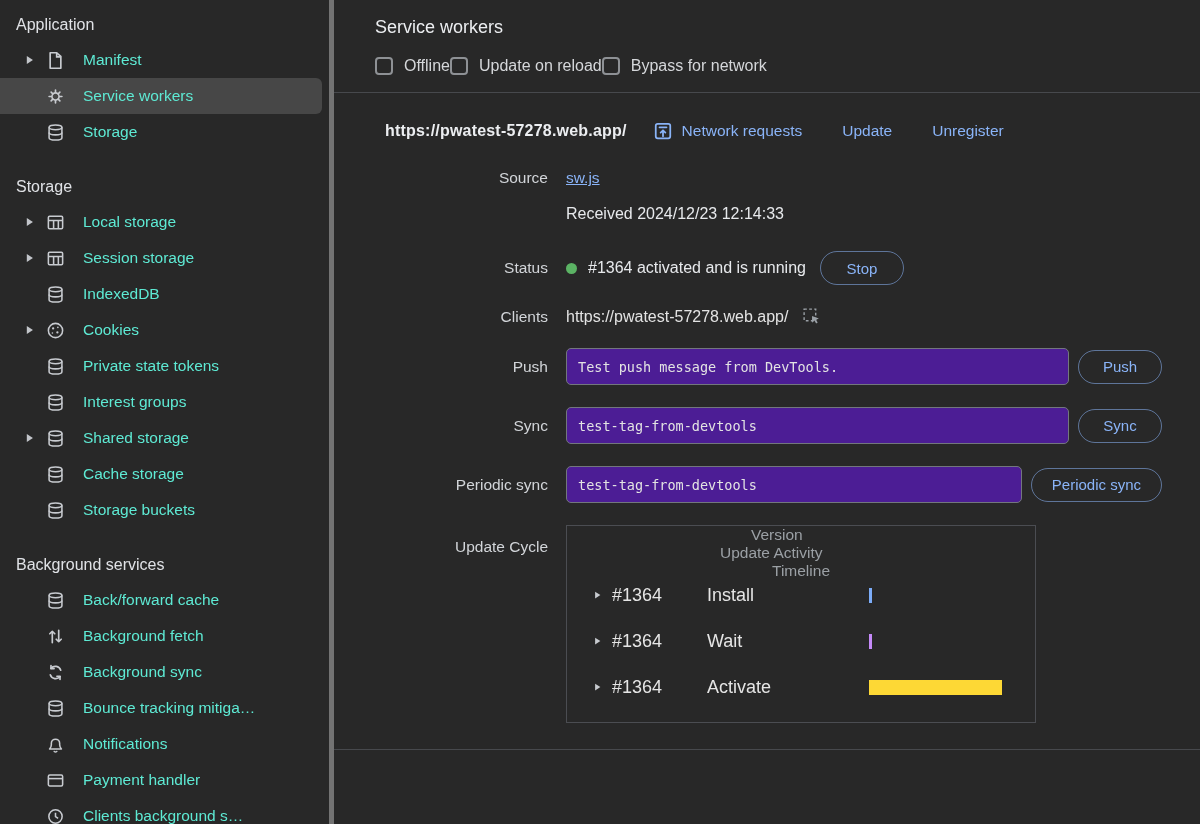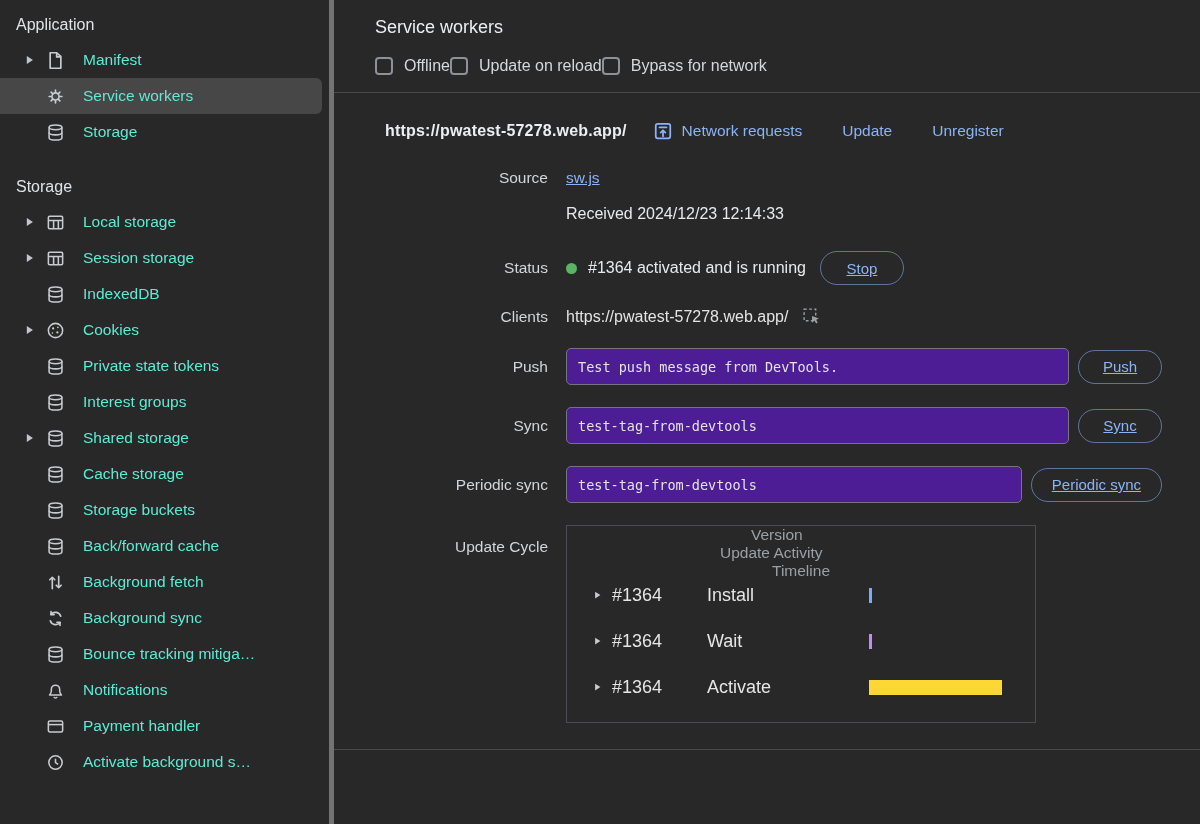--- a/index.html
+++ b/index.html
@@ -61,21 +61,20 @@
   .mb28 { margin-bottom: 28px; }
 
   .status-dot { width: 11px; height: 11px; border-radius: 50%; background: #5bb364; margin-right: 11px; flex: none; }
   .status-text { font-size: 16px; color: #e7e9ec; }
   .pill {
     height: 34px; min-width: 84px; padding: 0 20px;
     border: 1px solid rgba(138,180,248,.55); border-radius: 17px;
     background: transparent; color: #8ab4f8;
     font-size: 15px; font-family: "Liberation Sans", sans-serif; cursor: pointer;
     white-space: nowrap;
-    text-decoration: underline;
   }
   .pill.ml { margin-left: 14px; }
   .insp { width: 19px; height: 19px; margin-left: 14px; color: #9aa0a6; cursor: pointer; }
   .clients-url { font-size: 16px; color: #e3e3e3; }
 
   .io-row .value-col { width: 596px; gap: 9px; }
   .tinput {
     flex: 1; height: 37px; min-width: 0;
     border: 1px solid #73777d; border-radius: 5px;
     background: #4c1d95; color: #e3e3e3;
@@ -288,20 +287,21 @@
   <div class="tree-item">
     <svg class="tri">
         <use href="#i-tri"></use>
       </svg>
     <svg class="ic">
         <use href="#i-db"></use>
       </svg>
     <span class="lbl">Storage buckets</span>
   </div>
 
+  <div class="side-header gap">Background services</div>
 
   <div class="tree-item">
     <svg class="tri">
         <use href="#i-tri"></use>
       </svg>
     <svg class="ic">
         <use href="#i-db"></use>
       </svg>
     <span class="lbl">Back/forward cache</span>
   </div>
@@ -350,21 +350,21 @@
       </svg>
     <span class="lbl">Payment handler</span>
   </div>
   <div class="tree-item">
     <svg class="tri">
         <use href="#i-tri"></use>
       </svg>
     <svg class="ic">
         <use href="#i-clock"></use>
       </svg>
-    <span class="lbl">Activate background s…</span>
+    <span class="lbl">Clients background s…</span>
   </div>
 </div>
 
 <div class="main">
 
   <div class="main-title">Service workers</div>
 
   <div class="checkbox-row">
     <label class="cb">
       <span class="box"></span>

